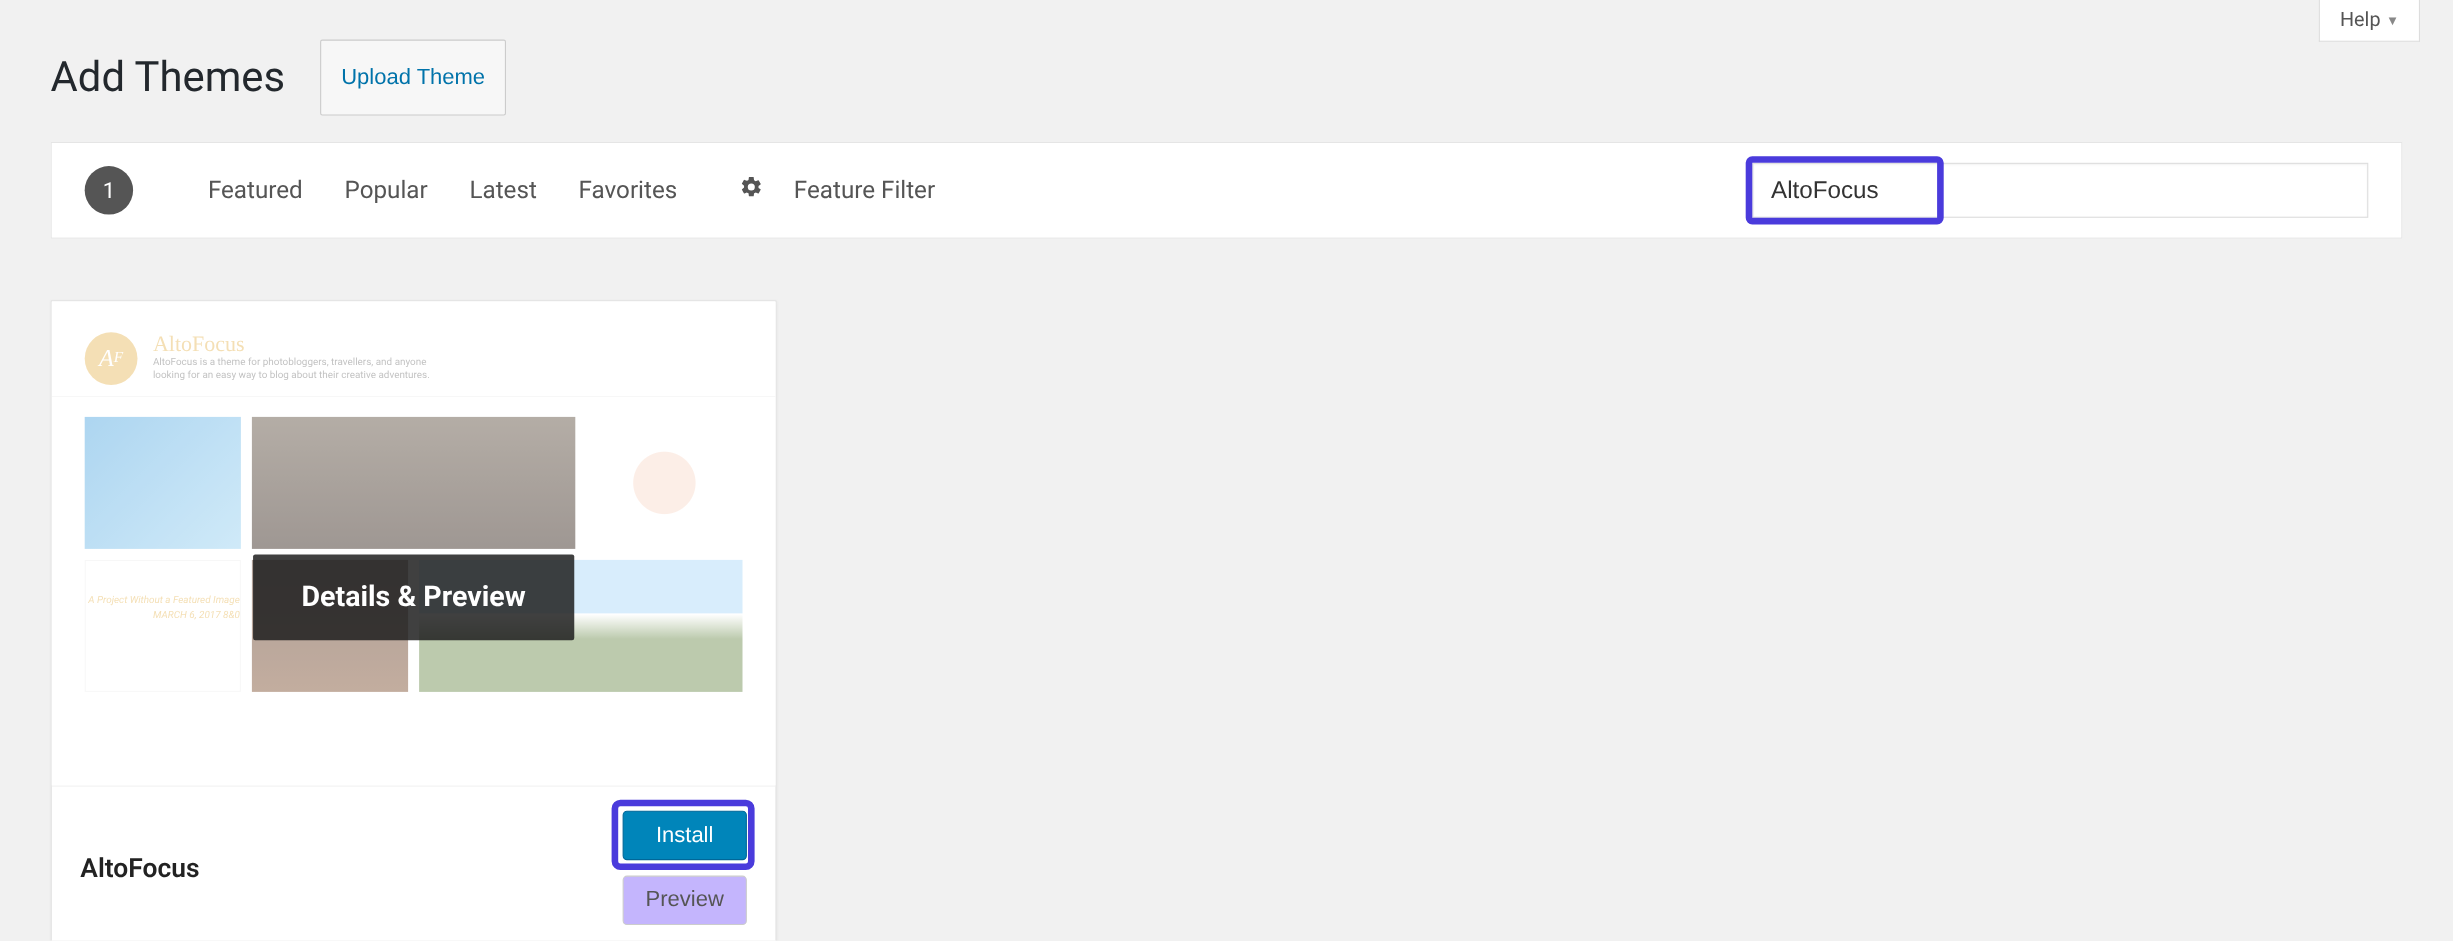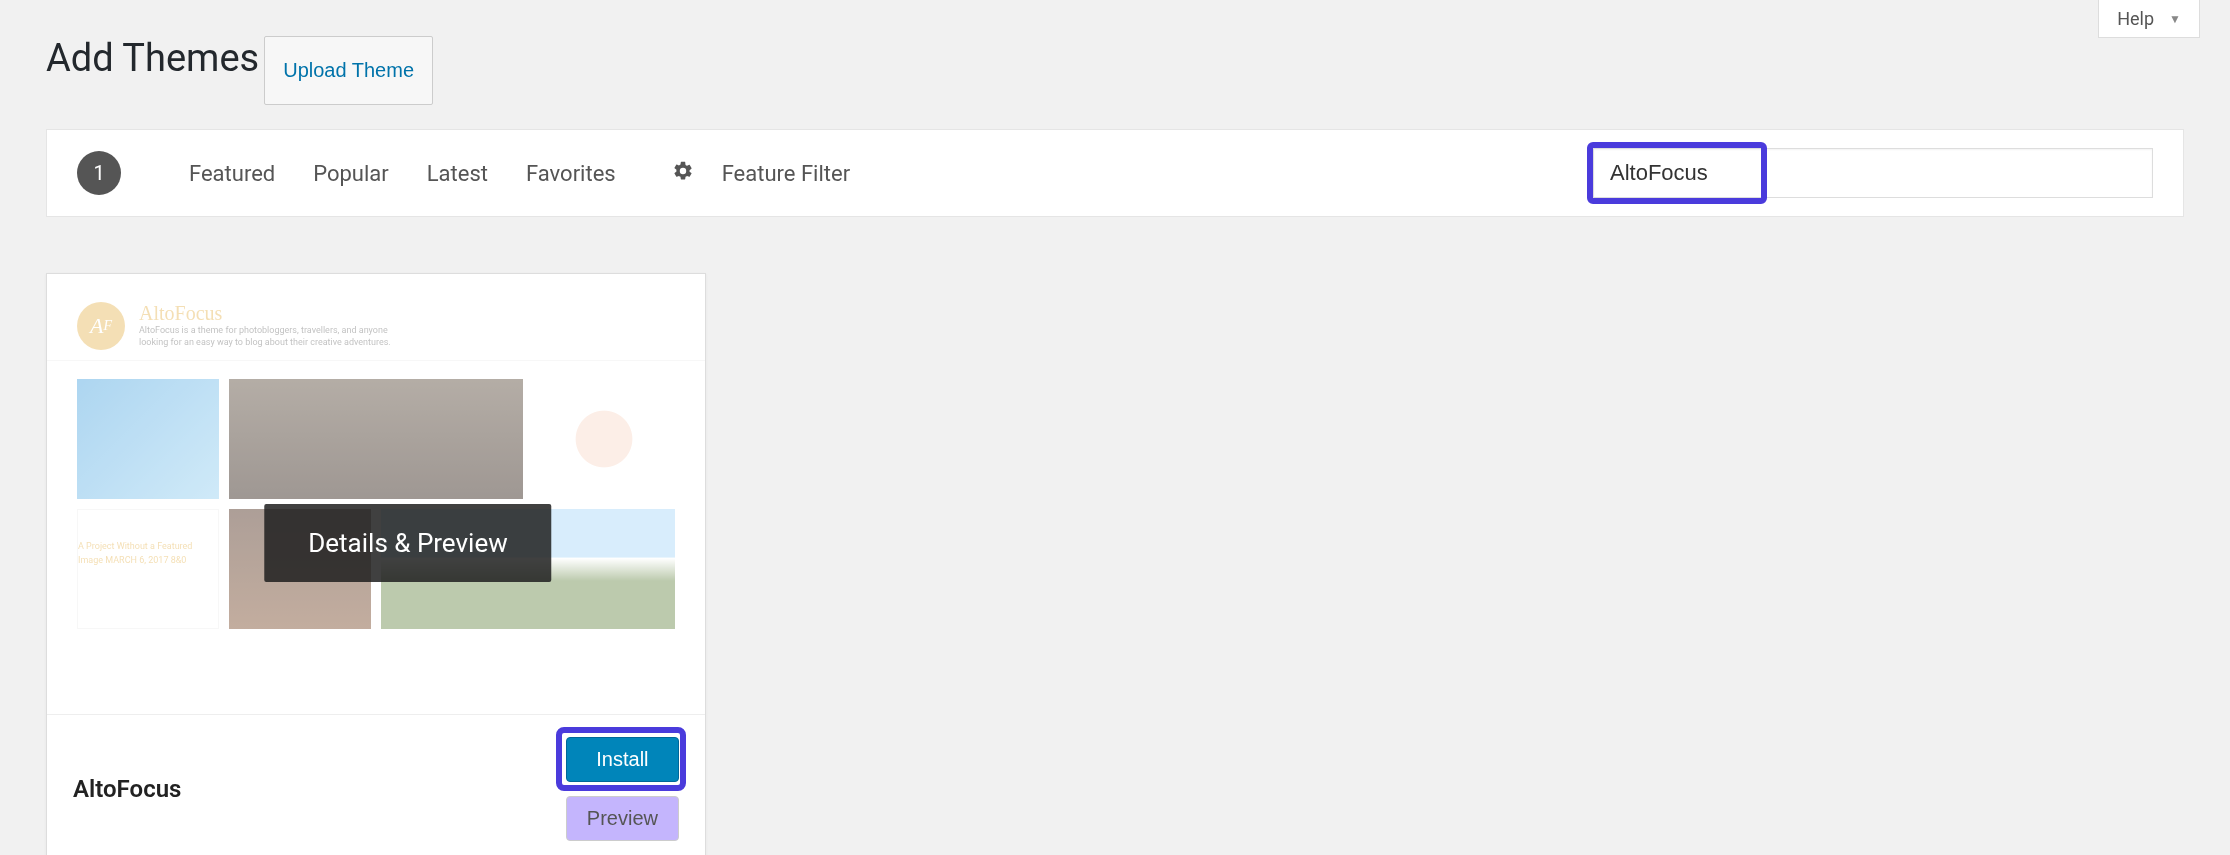--- a/index.html
+++ b/index.html
@@ -19,30 +19,31 @@
     top: 0;
     right: 30px;
     background: #fff;
     border: 1px solid #ddd;
     border-top: none;
     padding: 8px 18px;
     font-size: 18px;
     color: #555;
     display: flex;
     align-items: center;
-    gap: 15px;
+    gap: 5px;
     cursor: pointer;
   }
   .help-tab .tri { font-size: 12px; color: #888; }
 
   
   .heading-row {
     display: flex;
+    align-items: center;
     padding: 36px 0 24px 46px;
-    gap: 5px;
+    gap: 32px;
   }
   .heading-row h1 {
     font-size: 38px;
     font-weight: 400;
     color: #23282d;
   }
   .upload-btn {
     border: 1px solid #ccc;
     background: #f7f7f7;
     color: #0073aa;
@@ -166,36 +167,35 @@
     display: grid;
     grid-template-columns: repeat(4, 1fr);
     grid-auto-rows: 120px;
     gap: 10px;
   }
   .g { background: #ccc; }
   .g1 { background: linear-gradient(135deg,#4aa3df,#96d0f0); }
   .g2 { background: linear-gradient(180deg,#5a4a3a,#2a1a10); grid-column: span 2; }
   .g3 { background: radial-gradient(circle,#f9d9c9 30%,#fff 31%); }
   .g4 { background: #fff; border:1px solid #eee; }
-  .g4 .c { color:#e7b95c; font-size:9px; text-align:left; padding-top:30px; line-height:1.5; }
+  .g4 .c { color:#e7b95c; font-size:9px; font-style:italic; text-align:right; padding-top:30px; line-height:1.5; }
   .g5 { background: linear-gradient(180deg,#4a2a1a,#7a4a2a); }
   .g6 { background: linear-gradient(180deg,#a8d8f8 40%,#fff 41%,#6a8a4a 60%); grid-column: span 2; }
 
   .overlay-btn {
     position: absolute;
     left: 50%; top: 230px;
     transform: translateX(-50%);
     background: rgba(30,30,30,.85);
     color: #fff;
     font-size: 26px;
-    font-weight: 400;
+    font-weight: 700;
     padding: 24px 44px;
     border-radius: 2px;
     cursor: pointer;
-    margin-left: 32px;
   }
   .dim::after {
     content:"";
     position:absolute; inset:0;
     background: rgba(255,255,255,.55);
   }
 
   .theme-footer {
     display: flex;
     align-items: center;

